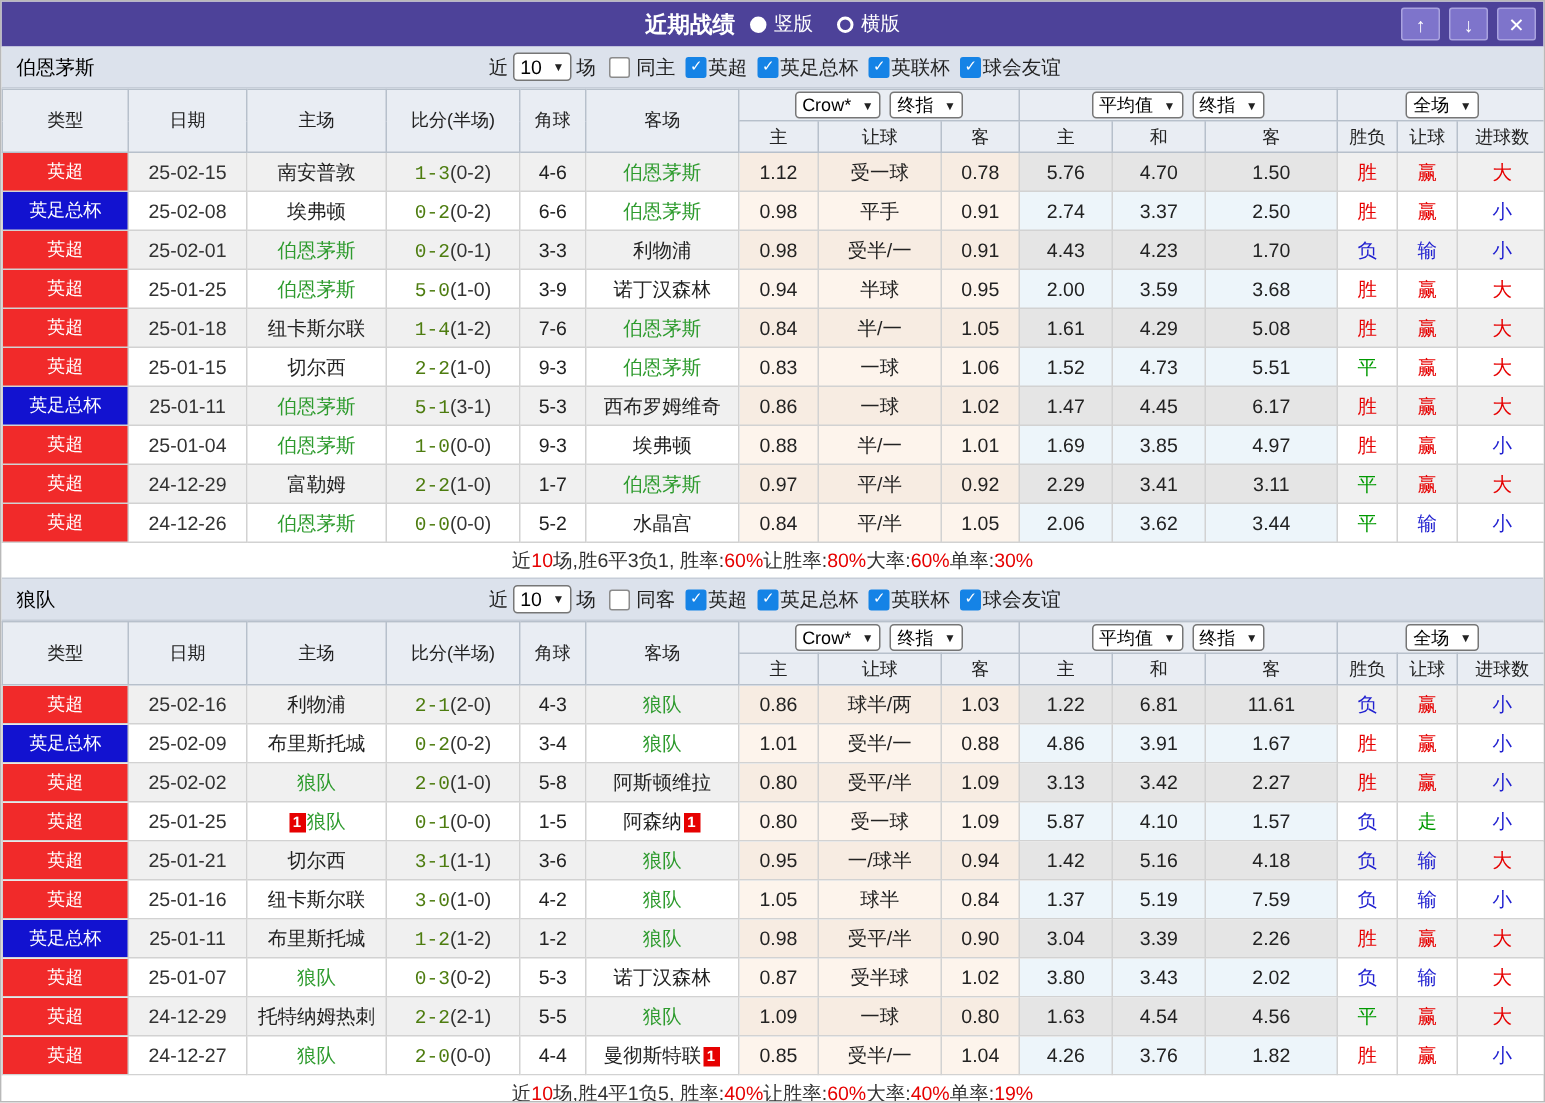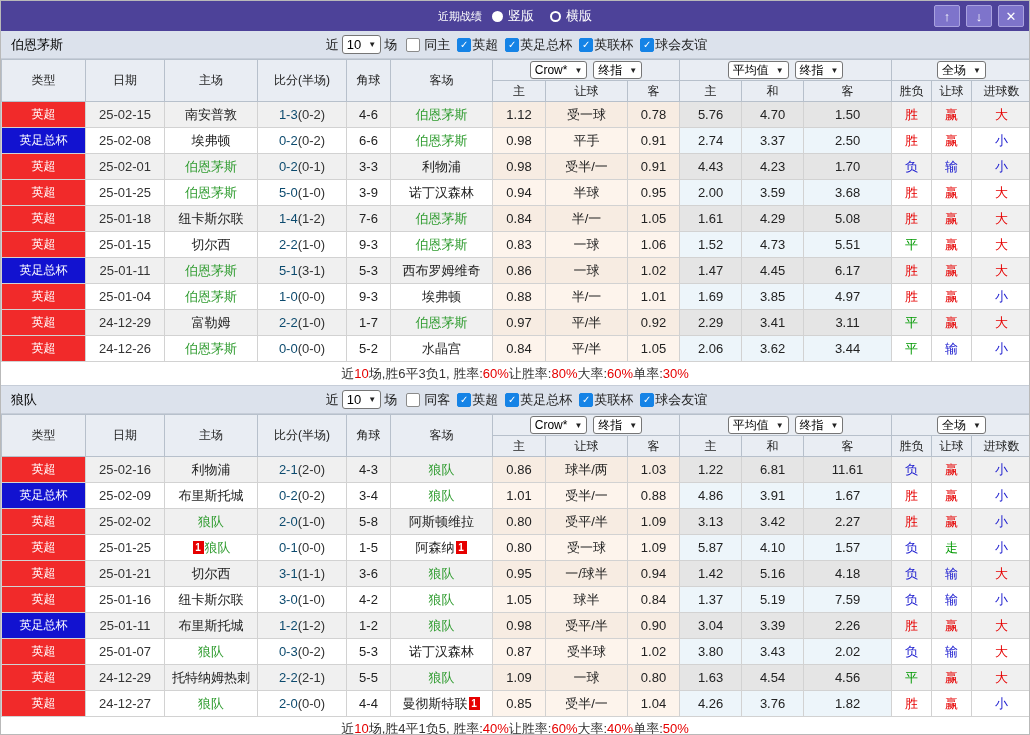--- a/index.html
+++ b/index.html
@@ -1,21 +1,21 @@
 <!DOCTYPE html>
 <html><head>
 <meta charset="utf-8">
 <style>
   * { box-sizing: border-box; margin: 0; padding: 0; }
   body { font-family: "Liberation Sans", "DejaVu Sans", sans-serif; background:#fff; }
   .app { width:1030px; height:735px; overflow:hidden; background:#fff; border:1px solid #b9b9b9; position:relative; }
 
   
   .titlebar { height:30px; background:#4d4299; display:flex; align-items:center; justify-content:center; position:relative; }
-  .titlebar .title { color:#fff; font-weight:normal; font-size:11px; }
+  .titlebar .title { color:#fff; font-weight:bold; font-size:15px; }
   .radio-group { display:flex; align-items:flex-start; margin-left:10px; gap:16px; }
   .radio-item { display:flex; align-items:center; gap:5px; color:#fff; font-size:13px; cursor:default; }
   .radio-dot { width:11px; height:11px; border-radius:50%; background:#fff; }
   .radio-ring { width:11px; height:11px; border-radius:50%; border:2px solid #fff; background:transparent; }
   .win-btns { position:absolute; right:5px; top:4px; display:flex; gap:6px; }
   .win-btn { width:26px; height:22px; background:#7e74cb; border:1px solid #a9a2df; border-radius:2px;
              display:flex; align-items:center; justify-content:center; cursor:pointer; }
   .win-btn span { color:#fff; font-weight:bold; font-size:13px; line-height:1; }
 
   
@@ -44,21 +44,21 @@
   tbody td { border:1px solid #d2d2d2; height:26px; text-align:center; font-size:13px; color:#222; padding:0;
              overflow:hidden; white-space:nowrap; }
   tr.odd  td { background:#f0f0f0; }
   tr.even td { background:#ffffff; }
   tr.odd  td.tint-p { background:#f7ece2; }
   tr.even td.tint-p { background:#fdf4ec; }
   tr.odd  td.tint-b { background:#e5e5e5; }
   tr.even td.tint-b { background:#edf5fa; }
   td.type-cell { color:#fff; font-size:12px; }
   .focal { color:#2e9b2e; }
-  .ft { color:#0c4a6e; }
+  .ft { color:#4d7c0f;font-family:Liberation Mono, monospace; }
   .ht { color:#333; }
   .date-cell { color:#333; }
   .rc { display:inline-block; background:#e60000; color:#fff; font-size:10px; font-weight:bold;
         width:11px; height:13px; line-height:13px; text-align:center; vertical-align:1px; margin:0 1px; }
 
   .summary { height:24px; display:flex; align-items:center; justify-content:center; font-size:13px; color:#333;
              background:#fff; border-bottom:1px solid #c6cdd8; }
 </style>
 </head>
 <body>
@@ -668,16 +668,16 @@
   <div class="summary" id="summary-1">
       <span>近</span>
       <span style="color: rgb(230, 0, 0);">10</span>
       <span>场,胜4平1负5, 胜率:</span>
       <span style="color: rgb(230, 0, 0);">40%</span>
       <span> 让胜率:</span>
       <span style="color: rgb(230, 0, 0);">60%</span>
       <span> 大率:</span>
       <span style="color: rgb(230, 0, 0);">40%</span>
       <span> 单率:</span>
-      <span style="color: rgb(230, 0, 0);">50%</span>
+      <span style="color: rgb(230, 0, 0);">19%</span>
     </div>
 
 </div>
 
 </body></html>

